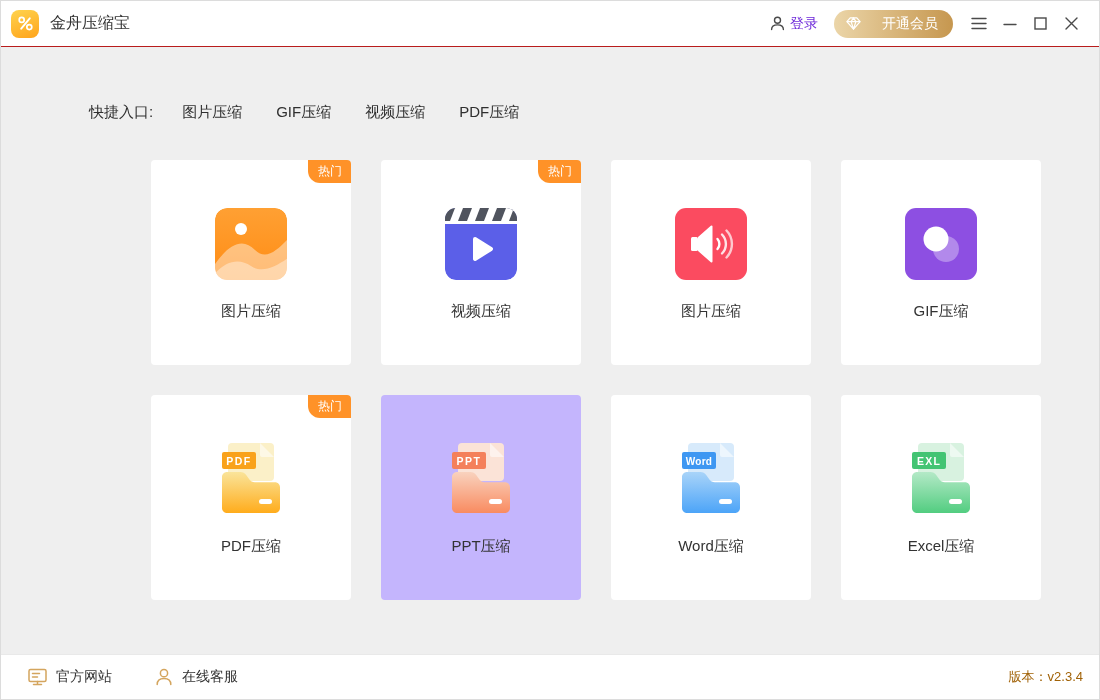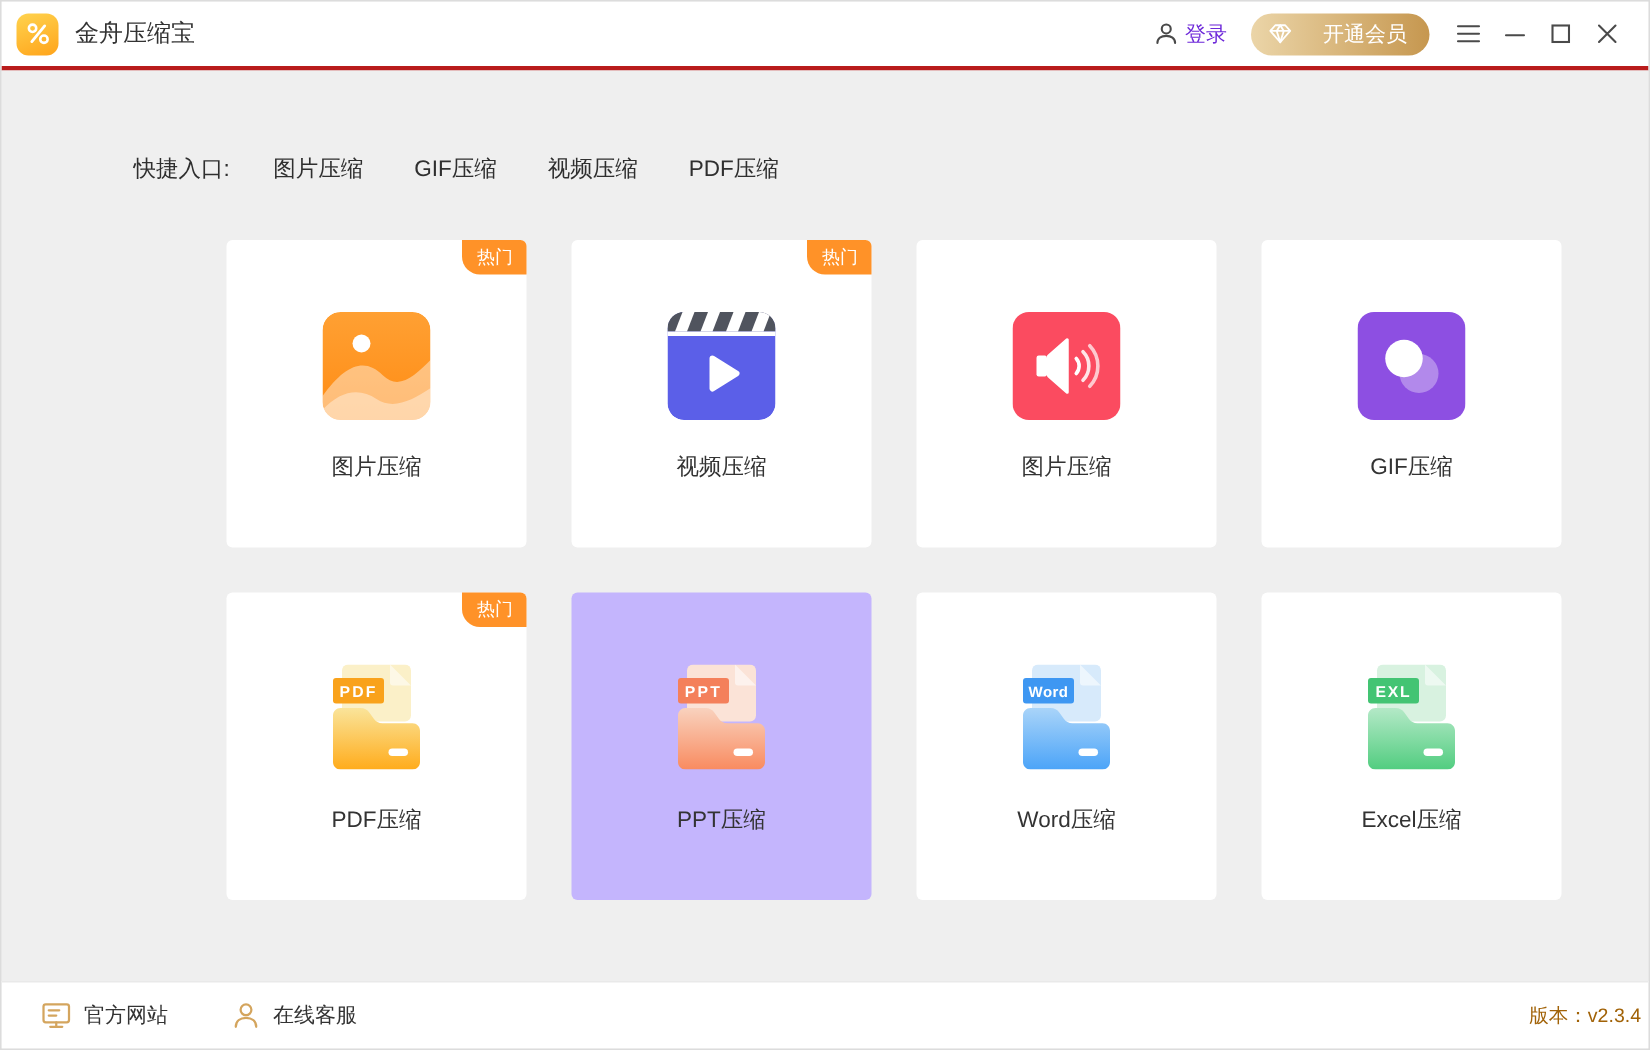--- a/index.html
+++ b/index.html
@@ -4,21 +4,21 @@
 <style>
   html,body{margin:0;padding:0;}
   body{
     width:1100px;height:700px;overflow:hidden;
     font-family:"Liberation Sans","DejaVu Sans",sans-serif;
     background:#efefef;display:flex;flex-direction:column;
     border:1px solid #dcdcdc;box-sizing:border-box;
   }
   
   .titlebar{
-    flex:0 0 46px;height:46px;background:#fff;border-bottom:3px solid #b91c1c;
+    flex:0 0 46px;height:46px;background:#fff;border-bottom:1px solid #b91c1c;
     display:flex;align-items:center;padding:0 12px 0 10px;box-sizing:border-box;text-align:right;
   }
   .logo{
     width:28px;height:28px;border-radius:8px;flex:0 0 28px;
     background:linear-gradient(160deg,#FFD34E 0%,#FFA41B 100%);
     display:flex;align-items:center;justify-content:center;
   }
   .app-title{font-size:16px;color:#333;margin-left:11px;font-weight:500;}
   .spacer{flex:1;}
   .login{display:flex;align-items:center;gap:4px;font-size:14px;color:#6d28d9;cursor:pointer;}
@@ -47,21 +47,21 @@
     position:absolute;top:0;right:0;background:#FF9228;color:#fff;
     font-size:12px;line-height:1;padding:5px 9px 6px 10px;
     border-radius:0 4px 0 12px;
   }
   .card-icon{margin-top:48px;height:72px;display:flex;align-items:flex-start;justify-content:flex-end;}
   .card-label{margin-top:22px;font-size:15px;color:#333;}
   .tag-text{font-weight:bold;fill:#fff;font-family:"Liberation Sans","DejaVu Sans",sans-serif;}
   
   .footer{
     flex:0 0 45px;background:#fff;border-top:1px solid #e9e9e9;
-    display:flex;align-items:center;padding:0 5px 0 26px;box-sizing:border-box;
+    display:flex;align-items:center;padding:0 16px 0 26px;box-sizing:border-box;
   }
   .foot-item{display:flex;align-items:center;gap:8px;font-size:14px;color:#333;cursor:pointer;margin-right:42px;}
   .version{margin-left:auto;font-size:13px;color:#a16207;}
 </style>
 </head>
 <body>
 
 <div class="titlebar">
   <div class="logo">
     <svg width="19" height="19" viewBox="0 0 20 20" fill="none" stroke="#fff" stroke-width="2" stroke-linecap="round">

